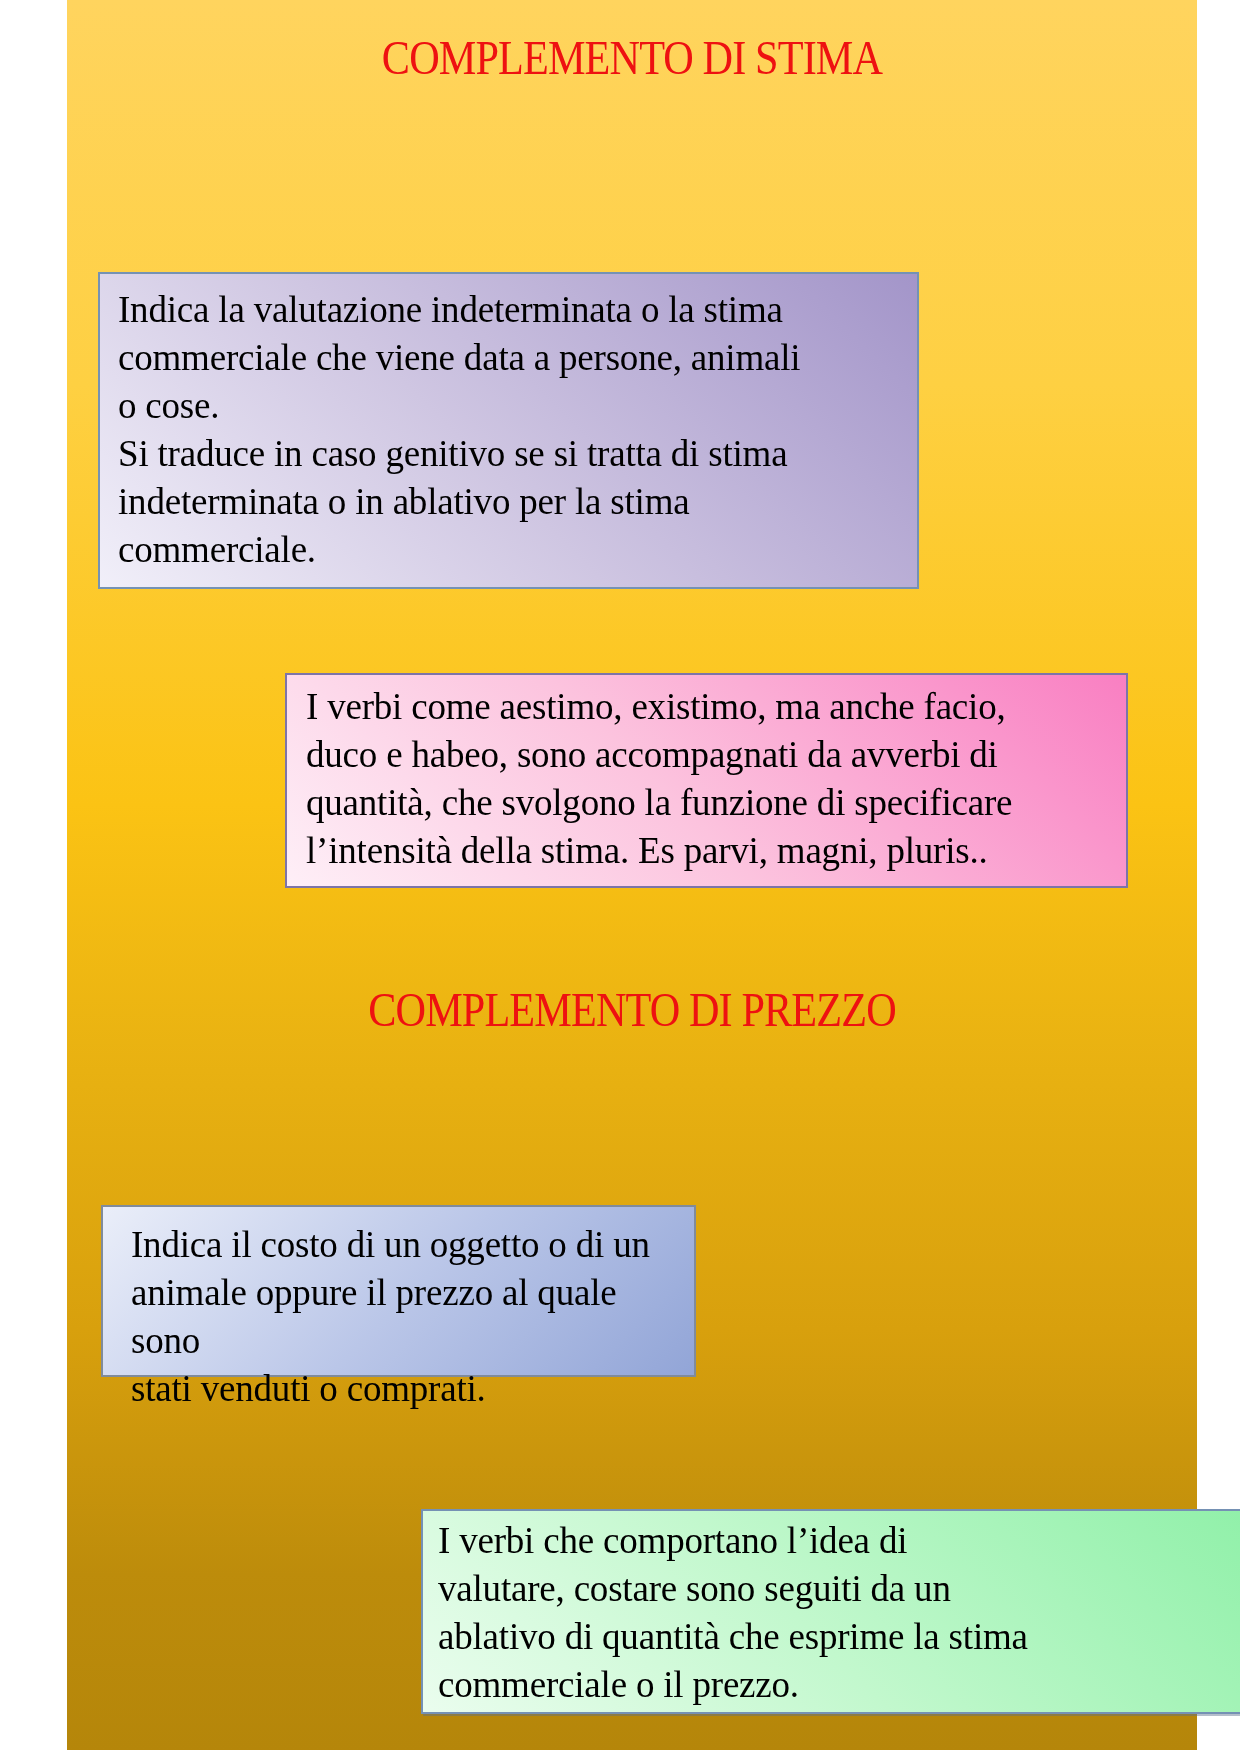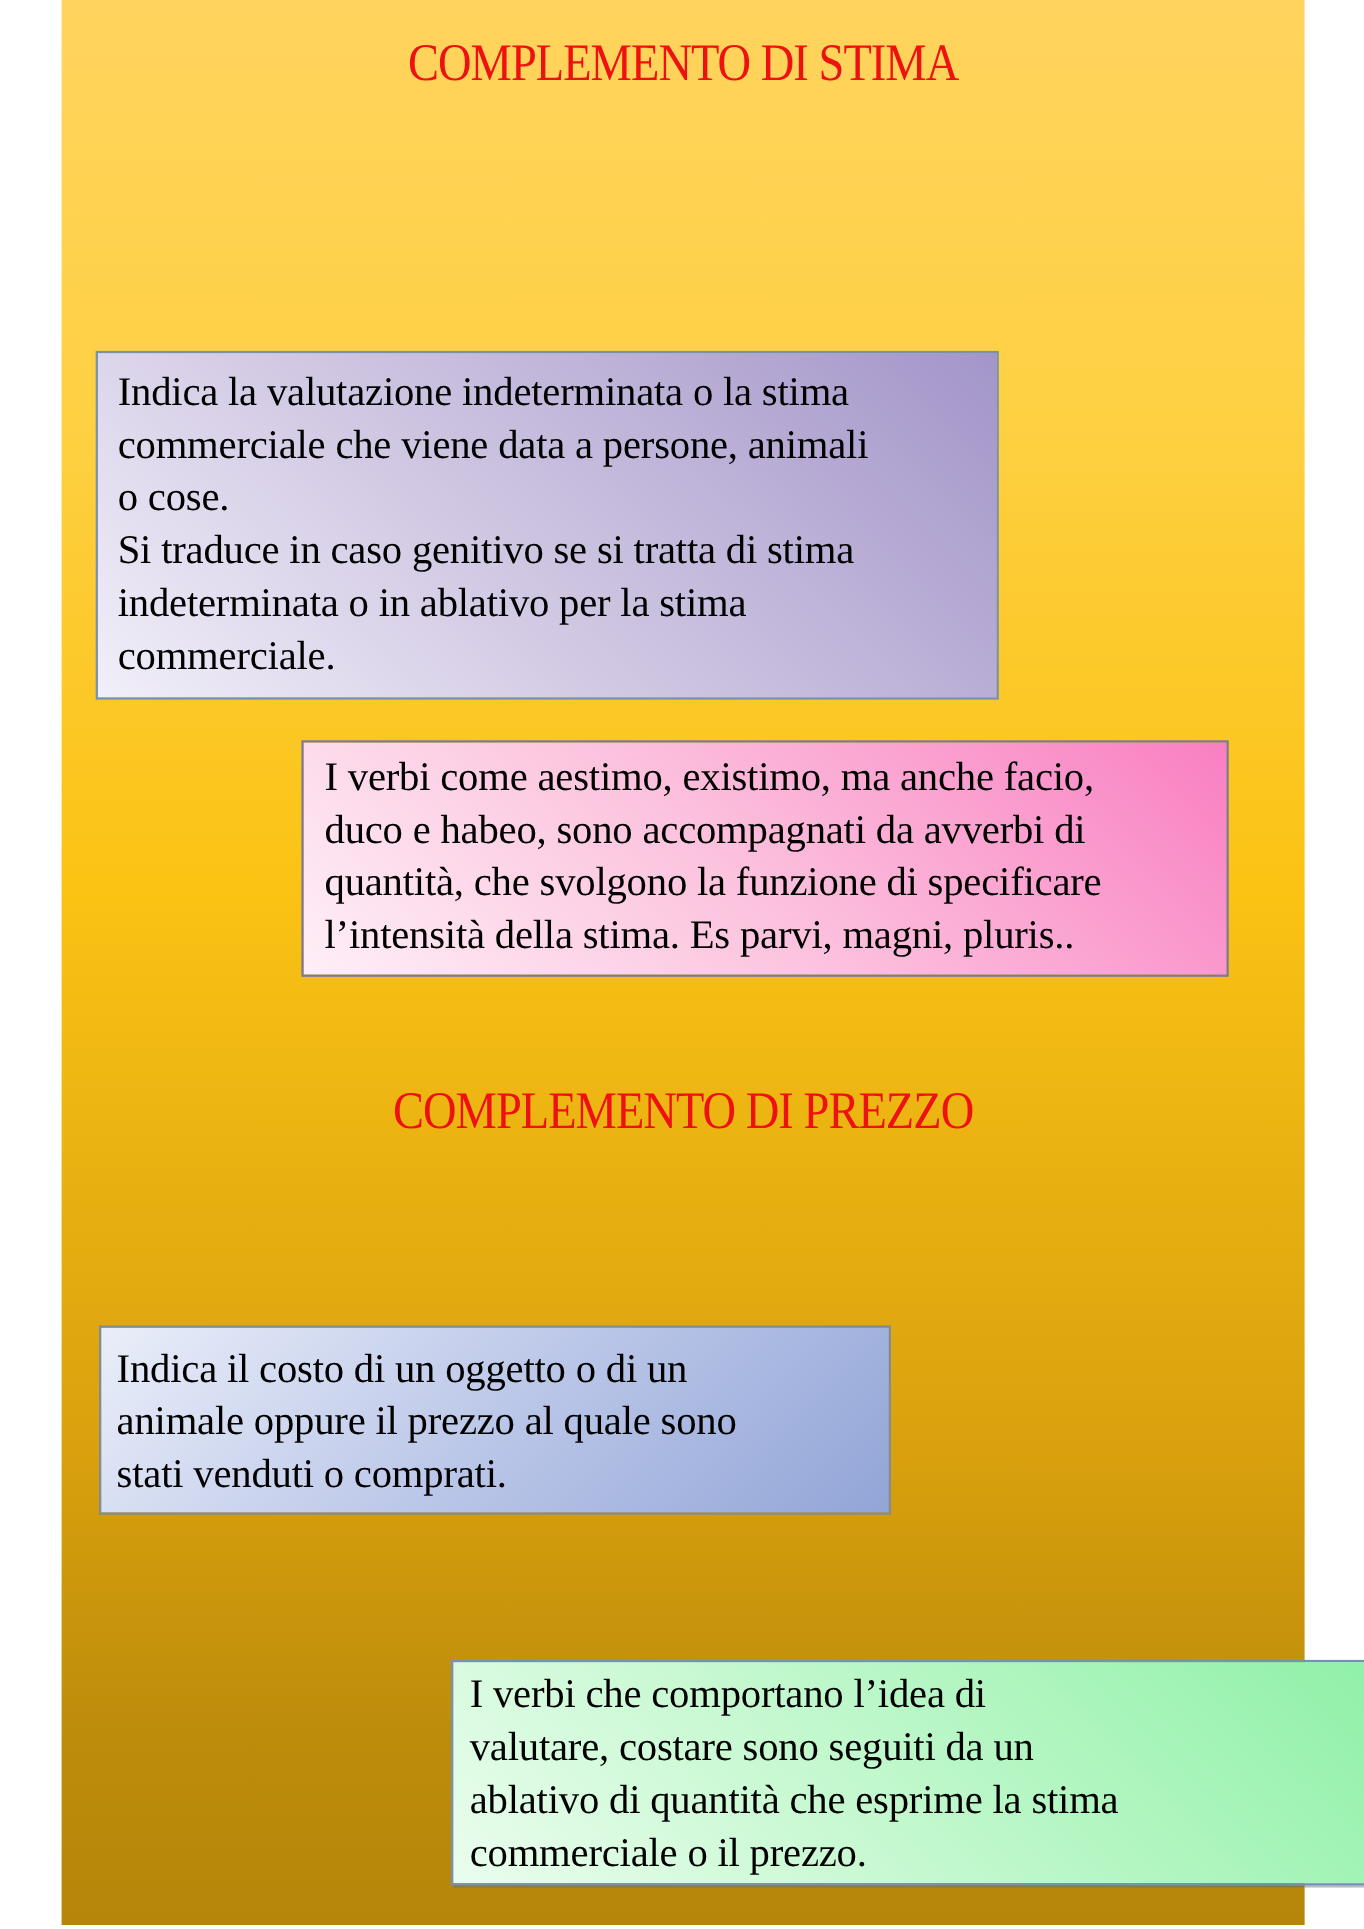--- a/index.html
+++ b/index.html
@@ -4,21 +4,21 @@
 <style>
   html,body{margin:0;padding:0;background:#ffffff;}
   .page{
     position:relative;
     width:1240px;height:1754px;
     background:#ffffff;
     overflow:hidden;
     font-family:"Liberation Serif","DejaVu Serif",serif;
   }
   .canvas{
-    position:absolute;left:56px;top:0;
+    position:absolute;left:67px;top:0;
     width:1130px;height:1750px;
     background:linear-gradient(180deg,
       var(--bg-top) 0%,
       #fed042 22%,
       var(--bg-mid) 46%,
       #e7b011 62%,
       var(--bg-low) 76%,
       #bd8c0b 90%,
       var(--bg-bottom) 100%);
   }
@@ -42,33 +42,32 @@
     font-size:37px;line-height:48px;
     letter-spacing:-0.2px;
     white-space:pre-line;
   }
   .box-stima-def{
     left:31px;top:272px;width:821px;height:317px;
     padding:12px 16px 10px 18px;
     border:2px solid var(--stima-def-border);
     background:linear-gradient(225deg,
       var(--stima-def-dark) 0%, #cfc6e2 55%, var(--stima-def-light) 100%);
-    margin-top:47px;
   }
   .box-stima-verbs{
     left:218px;top:673px;width:843px;height:215px;
     padding:8px 14px 8px 19px;
     border:2px solid var(--stima-verbs-border);
     background:linear-gradient(225deg,
       var(--stima-verbs-dark) 0%, #fcc3de 55%, var(--stima-verbs-light) 100%);
     font-family:Liberation Serif, serif;
   }
   .box-prezzo-def{
-    left:34px;top:1205px;width:720px;height:172px;
-    padding:14px 12px 10px 14px;
+    left:34px;top:1205px;width:595px;height:172px;
+    padding:14px 12px 10px 28px;
     border:2px solid var(--prezzo-def-border);
     background:linear-gradient(135deg,
       var(--prezzo-def-light) 0%, #bac6e8 52%, var(--prezzo-def-dark) 100%);
   }
   .box-prezzo-verbs{
     left:354px;top:1509px;width:846px;height:205px;
     padding:6px 12px 6px 15px;
     border:2px solid var(--prezzo-verbs-border);
     box-shadow:2px 2px 0 rgba(90,110,140,0.45);
     background:linear-gradient(225deg,

